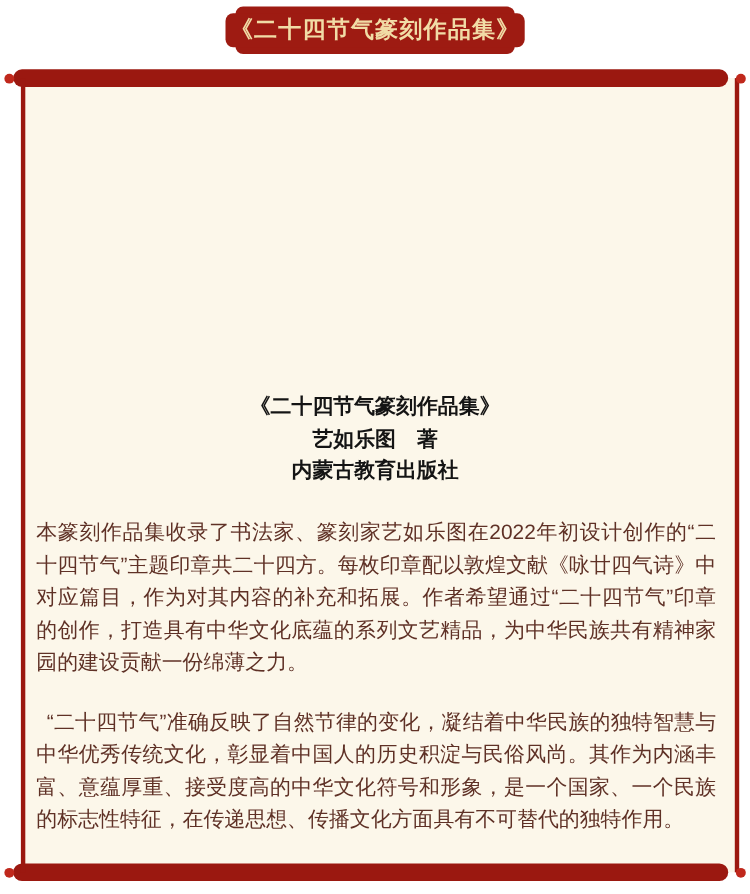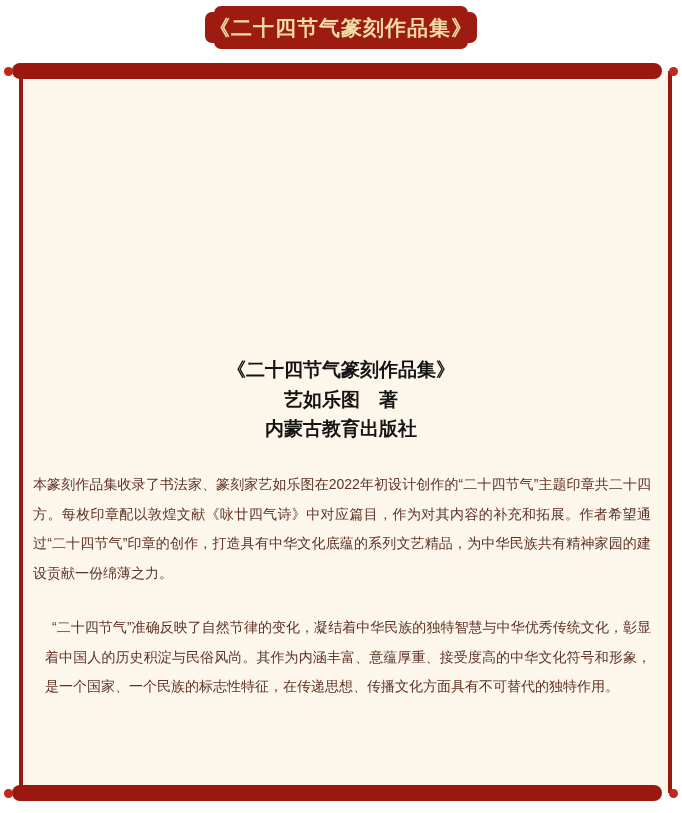--- a/index.html
+++ b/index.html
@@ -59,23 +59,23 @@
     font-size:4.5px;color:#9a9a94;letter-spacing:0.5px;}
   .spine-bottom{position:absolute;left:5px;top:128px;writing-mode:vertical-rl;
     font-size:4.5px;color:#9a9a94;letter-spacing:0.5px;}
 
   
   .book-info{position:absolute;left:0;top:355px;width:682px;text-align:center;
     color:var(--heading-text);font-weight:bold;font-size:19px;line-height:29.5px;}
 
   
   .paragraphs{position:absolute;left:33px;top:470px;width:618px;
-    color:var(--body-text);font-size:14px;line-height:29.5px;text-align:justify;}
+    color:var(--body-text);font-size:19px;line-height:29.5px;text-align:justify;}
   .paragraphs p{margin:0 0 25px 0;}
-  .paragraphs p:last-child{margin-bottom:0;margin-left:12px;}
+  .paragraphs p:last-child{margin-bottom:0;}
 </style>
 </head>
 <body>
 
 <div class="page">
 
   <div class="banner">
     <div class="banner-bg banner-bg-v"></div>
     <div class="banner-bg banner-bg-h"></div>
     <div class="banner-label">《二十四节气篆刻作品集》</div>

